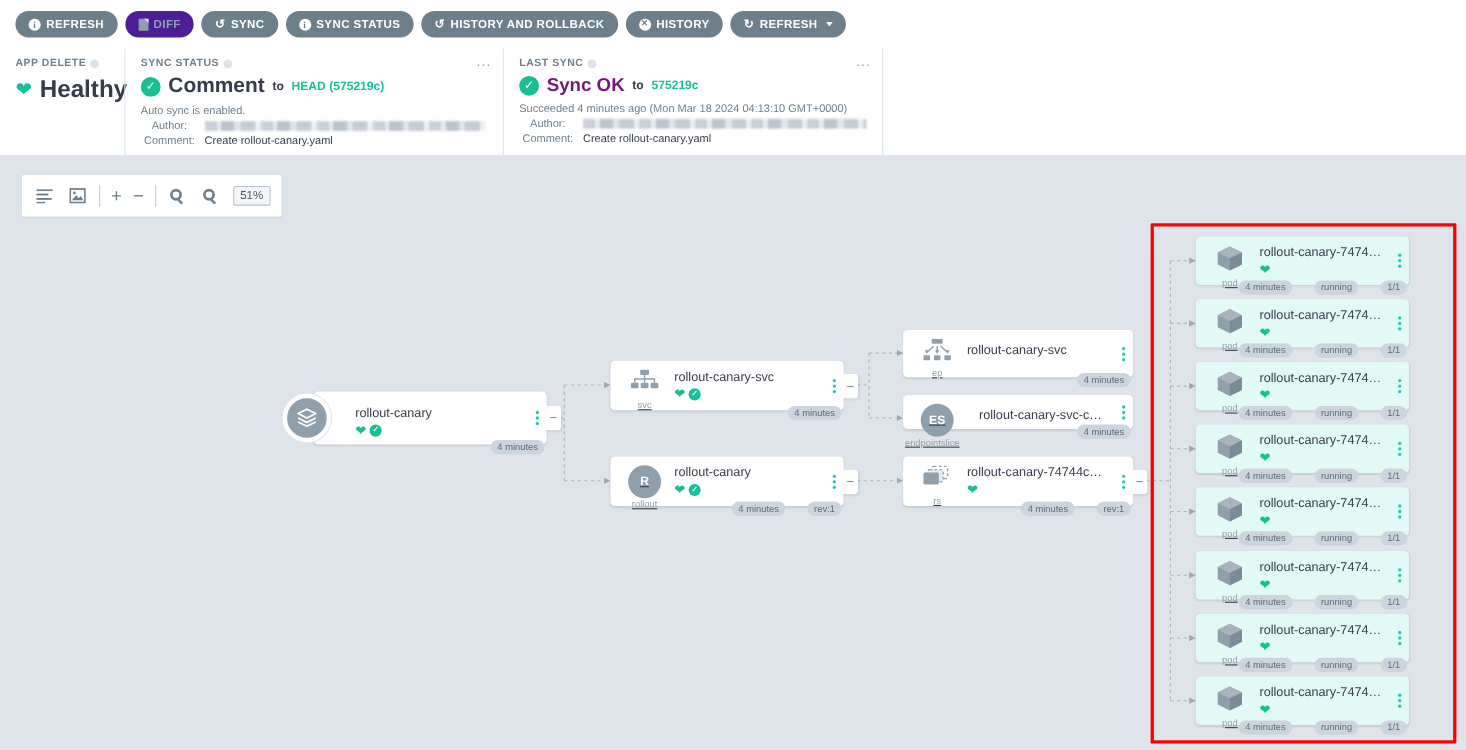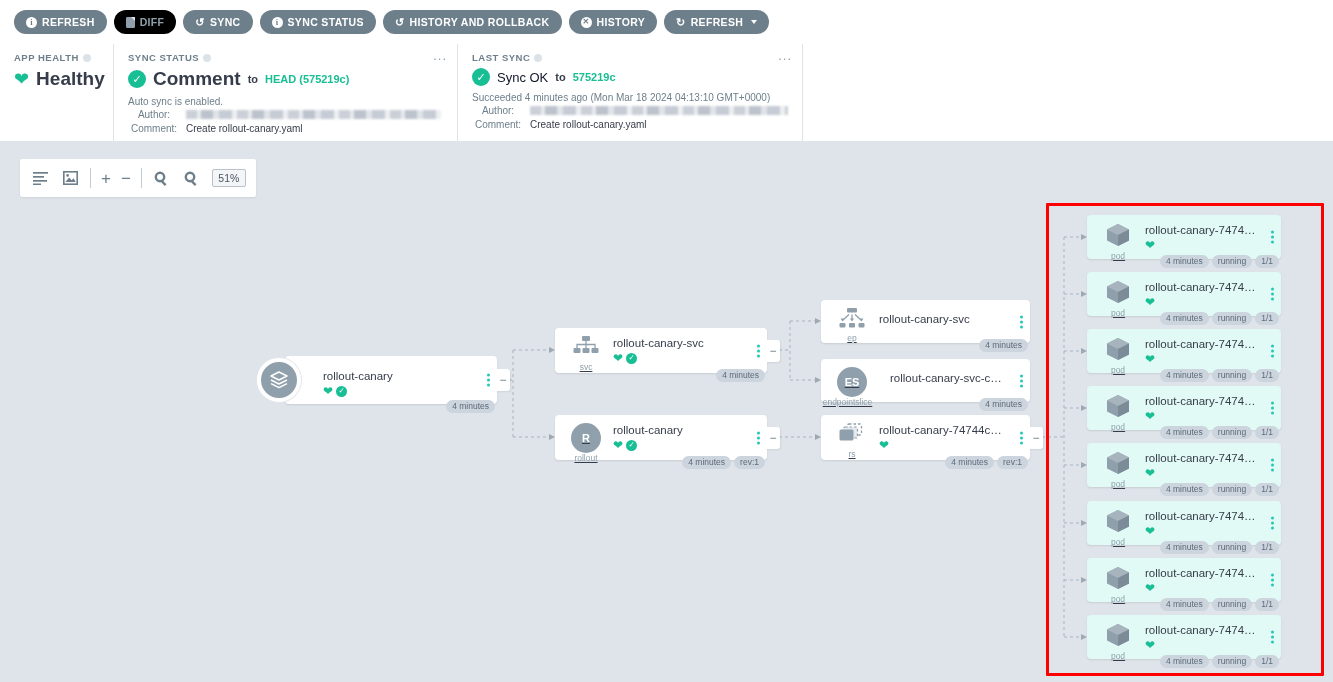--- a/index.html
+++ b/index.html
@@ -20,21 +20,21 @@
   }
   .abtn {
     height:24px; border-radius:12px;
     background:#6d7f8b; color:#ffffff;
     display:flex; align-items:center; gap:5px;
     padding:0 12px;
     font-size:10.5px; font-weight:bold; letter-spacing:.35px;
     white-space:nowrap; cursor:pointer; border:none;
     font-family:"Liberation Sans", sans-serif;
   }
-  .abtn.disabled { background:#000000; color:#8fa0ac; cursor:default; }
+  .abtn.disabled { background:#4c1d95; color:#8fa0ac; cursor:default; }
   .abtn .gl { font-size:11px; line-height:1; display:inline-block; }
   .ic-circle {
     width:11px; height:11px; border-radius:50%;
     background:#ffffff; color:#6d7f8b;
     font-size:8.5px; font-weight:bold;
     display:flex; align-items:center; justify-content:center;
     line-height:1; font-family:"Liberation Serif", serif;
   }
   .ic-x { font-size:8px; font-family:"Liberation Sans",sans-serif; }
   .caret {
@@ -67,28 +67,28 @@
     width:8px;height:8px;border-radius:50%;background:#dbe3e8;display:inline-block;
   }
   .sp-dots {
     position:absolute; right:10px; top:8px;
     color:#8fa0ac; font-size:13px; letter-spacing:1px; line-height:8px; cursor:pointer;
   }
   .bigline { display:flex; align-items:center; gap:7px; margin-top:5px; }
   .heart {
     color:#18be94; font-size:18px; line-height:1;
   }
-  .big-health { font-size:19px; font-weight:bold; color:#363c4a; }
+  .big-health { font-size:22px; font-weight:bold; color:#363c4a; }
   .ok-circle {
     width:18px;height:18px;border-radius:50%;background:#18be94;
     display:flex;align-items:center;justify-content:center;
     color:#fff;font-size:11px;line-height:1;
   }
   .big-synced { font-size:19px; font-weight:bold; color:#363c4a; }
-  .big-syncok { font-size:13px; font-weight:normal; color:#0f172a; }
+  .big-syncok { font-size:17px; font-weight:bold; color:#701a75; }
   .to-txt { font-size:11px; color:#363c4a; font-weight:bold; }
   .rev-link { font-size:11px; color:#18be94; font-weight:bold; cursor:pointer; }
   .sp-sub { font-size:10px; color:#6d7f8b; margin-top:6px; }
   .kv { display:flex; font-size:10px; margin-top:2px; line-height:12px; }
   .kv .k { width:58px; text-align:center; color:#6d7f8b; padding-right:6px; flex:none; }
   .kv .v { color:#363c4a; font-weight:normal; }
   .redacted {
     height:9px; width:255px; margin-top:1px;
     background:repeating-linear-gradient(90deg,
       #c9ced6 0 11px,#e6e9ed 11px 15px,#b9c0ca 15px 27px,#dfe3e8 27px 33px,
@@ -145,21 +145,21 @@
   .h-ok {
     width:11px;height:11px;border-radius:50%;background:#18be94;color:#fff;
     font-size:7.5px;display:flex;align-items:center;justify-content:center;line-height:1;
   }
   .kebab {
     position:absolute; right:7px; top:50%; transform:translateY(-50%);
     display:flex; flex-direction:column; gap:2px; cursor:pointer;
   }
   .kebab i { width:3px;height:3px;border-radius:50%;background:#23c7b5; display:block;}
   .tags {
-    position:absolute; right:2px; bottom:-9px; display:flex; gap:3px;
+    position:absolute; right:2px; bottom:-9px; display:flex; gap:20px;
   }
   .tag {
     background:#ccd4dd; color:#5d6b7a; border-radius:8px;
     font-size:8.5px; line-height:13px; padding:0 6px; white-space:nowrap;
   }
   .collapse {
     position:absolute; right:-13px; top:50%; transform:translateY(-50%);
     width:14px; height:22px; background:#ffffff; border-radius:0 3px 3px 0;
     display:flex; align-items:center; justify-content:center;
     color:#6d7f8b; font-size:12px; line-height:1; cursor:pointer;
@@ -219,21 +219,21 @@
     <span class="gl">↻</span>
     <span>REFRESH</span>
     <span class="caret"></span>
   </button>
 </div>
 
 <div class="statusrow">
 
   <div class="spanel sp-health">
     <div class="sp-title">
-      <span>APP HEALTH</span>
+      <span>APP DELETE</span>
       <span class="info-dot"></span>
     </div>
     <div class="bigline">
       <span class="heart">❤</span>
       <span class="big-health">Healthy</span>
     </div>
   </div>
 
   <div class="spanel sp-sync">
     <div class="sp-title">
@@ -463,21 +463,21 @@
     <div class="kebab">
         <i></i>
         <i></i>
         <i></i>
       </div>
     <div class="tags">
       <span class="tag">4 minutes</span>
     </div>
   </div>
 
-  <div class="node" style="left:821px;top:218px;width:209px;height:43px;">
+  <div class="node" style="left:821px;top:218px;width:209px;height:31px;">
     <div class="node-ico">
       <div class="circ small" style="margin:0 auto;">ES</div>
       <div class="node-kind" style="margin-left:-9px;">endpointslice</div>
     </div>
     <div class="node-title" style="top:13px;margin-left:11px;">rollout-canary-svc-cbl4t</div>
     <div class="kebab">
         <i></i>
         <i></i>
         <i></i>
       </div>

